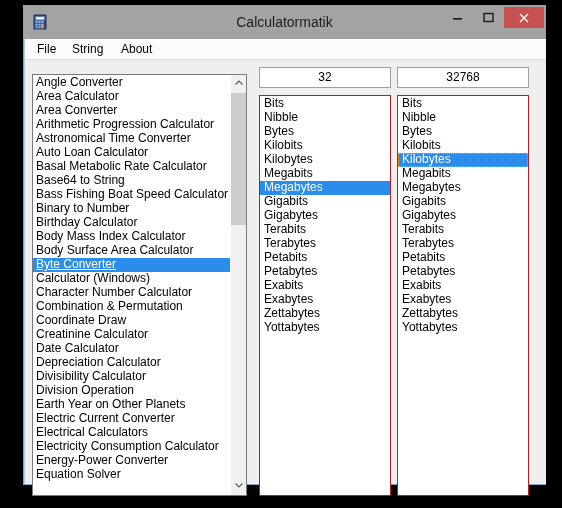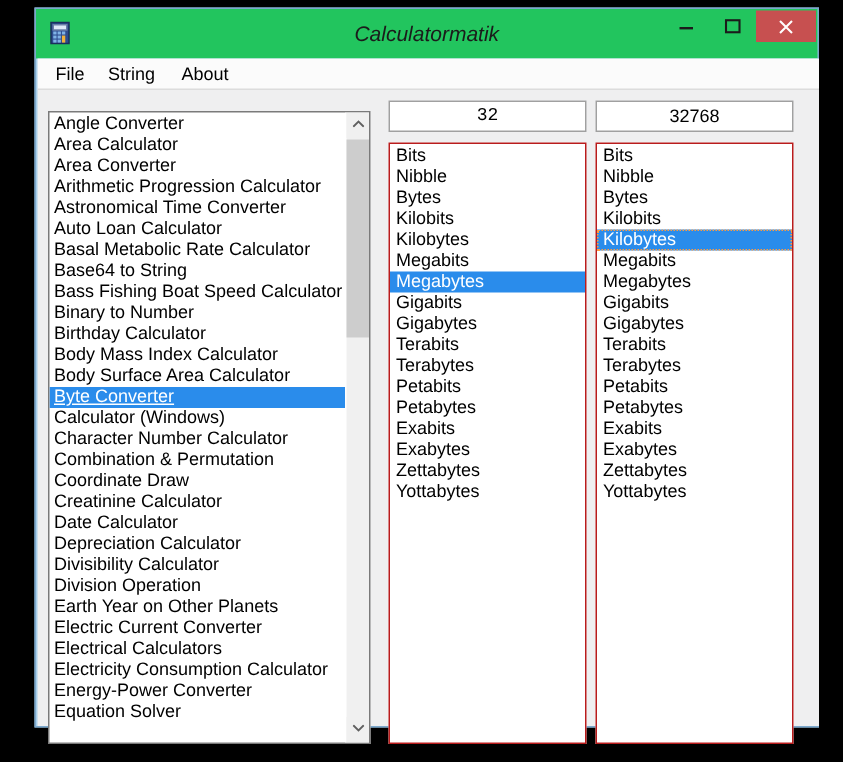--- a/index.html
+++ b/index.html
@@ -182,21 +182,21 @@
     height: 21px;
     background: #ffffff;
     border: 1px solid #a0a0a0;
     box-sizing: border-box;
     font-size: 12px;
     color: #000000;
     text-align: center;
     line-height: 19px;
     cursor: text;
   }
-  #val-mid   { left: 234px; width: 132px; font-family: Liberation Mono, monospace; }
+  #val-mid   { left: 234px; width: 132px; }
   #val-right { left: 372px; width: 132px; }
 
   .unit-list-box {
     position: absolute;
     top: 35px;
     height: 401px;
     background: #ffffff;
     border: 1px solid #b91c1c;
     box-sizing: border-box;
     overflow: hidden;
@@ -225,21 +225,21 @@
   .unit-list li.selected.focused {
     outline: 1px dotted #ff9a3d;
     outline-offset: -1px;
   }
 </style>
 </head>
 <body>
 
 <div id="window">
 
-  <div id="titlebar" style="background: #22c55e; font-style: italic;">
+  <div id="titlebar" style="background: #a3a3a3;">
     <span id="app-icon">
       <svg width="16" height="16" viewBox="0 0 16 16">
         <rect x="2" y="1" width="12" height="14" fill="#2e4d8f" stroke="#1b2f5c"></rect>
         <rect x="3.5" y="2.5" width="9" height="3.5" fill="#dfe9f7" stroke="#6a7fa8"></rect>
         <rect x="3.5" y="7" width="2.2" height="2" fill="#7fb2e5"></rect>
         <rect x="6.4" y="7" width="2.2" height="2" fill="#7fb2e5"></rect>
         <rect x="9.3" y="7" width="2.2" height="2" fill="#7fb2e5"></rect>
         <rect x="3.5" y="9.7" width="2.2" height="2" fill="#7fb2e5"></rect>
         <rect x="6.4" y="9.7" width="2.2" height="2" fill="#7fb2e5"></rect>
         <rect x="9.3" y="9.7" width="2.2" height="4.7" fill="#f0b33c"></rect>

